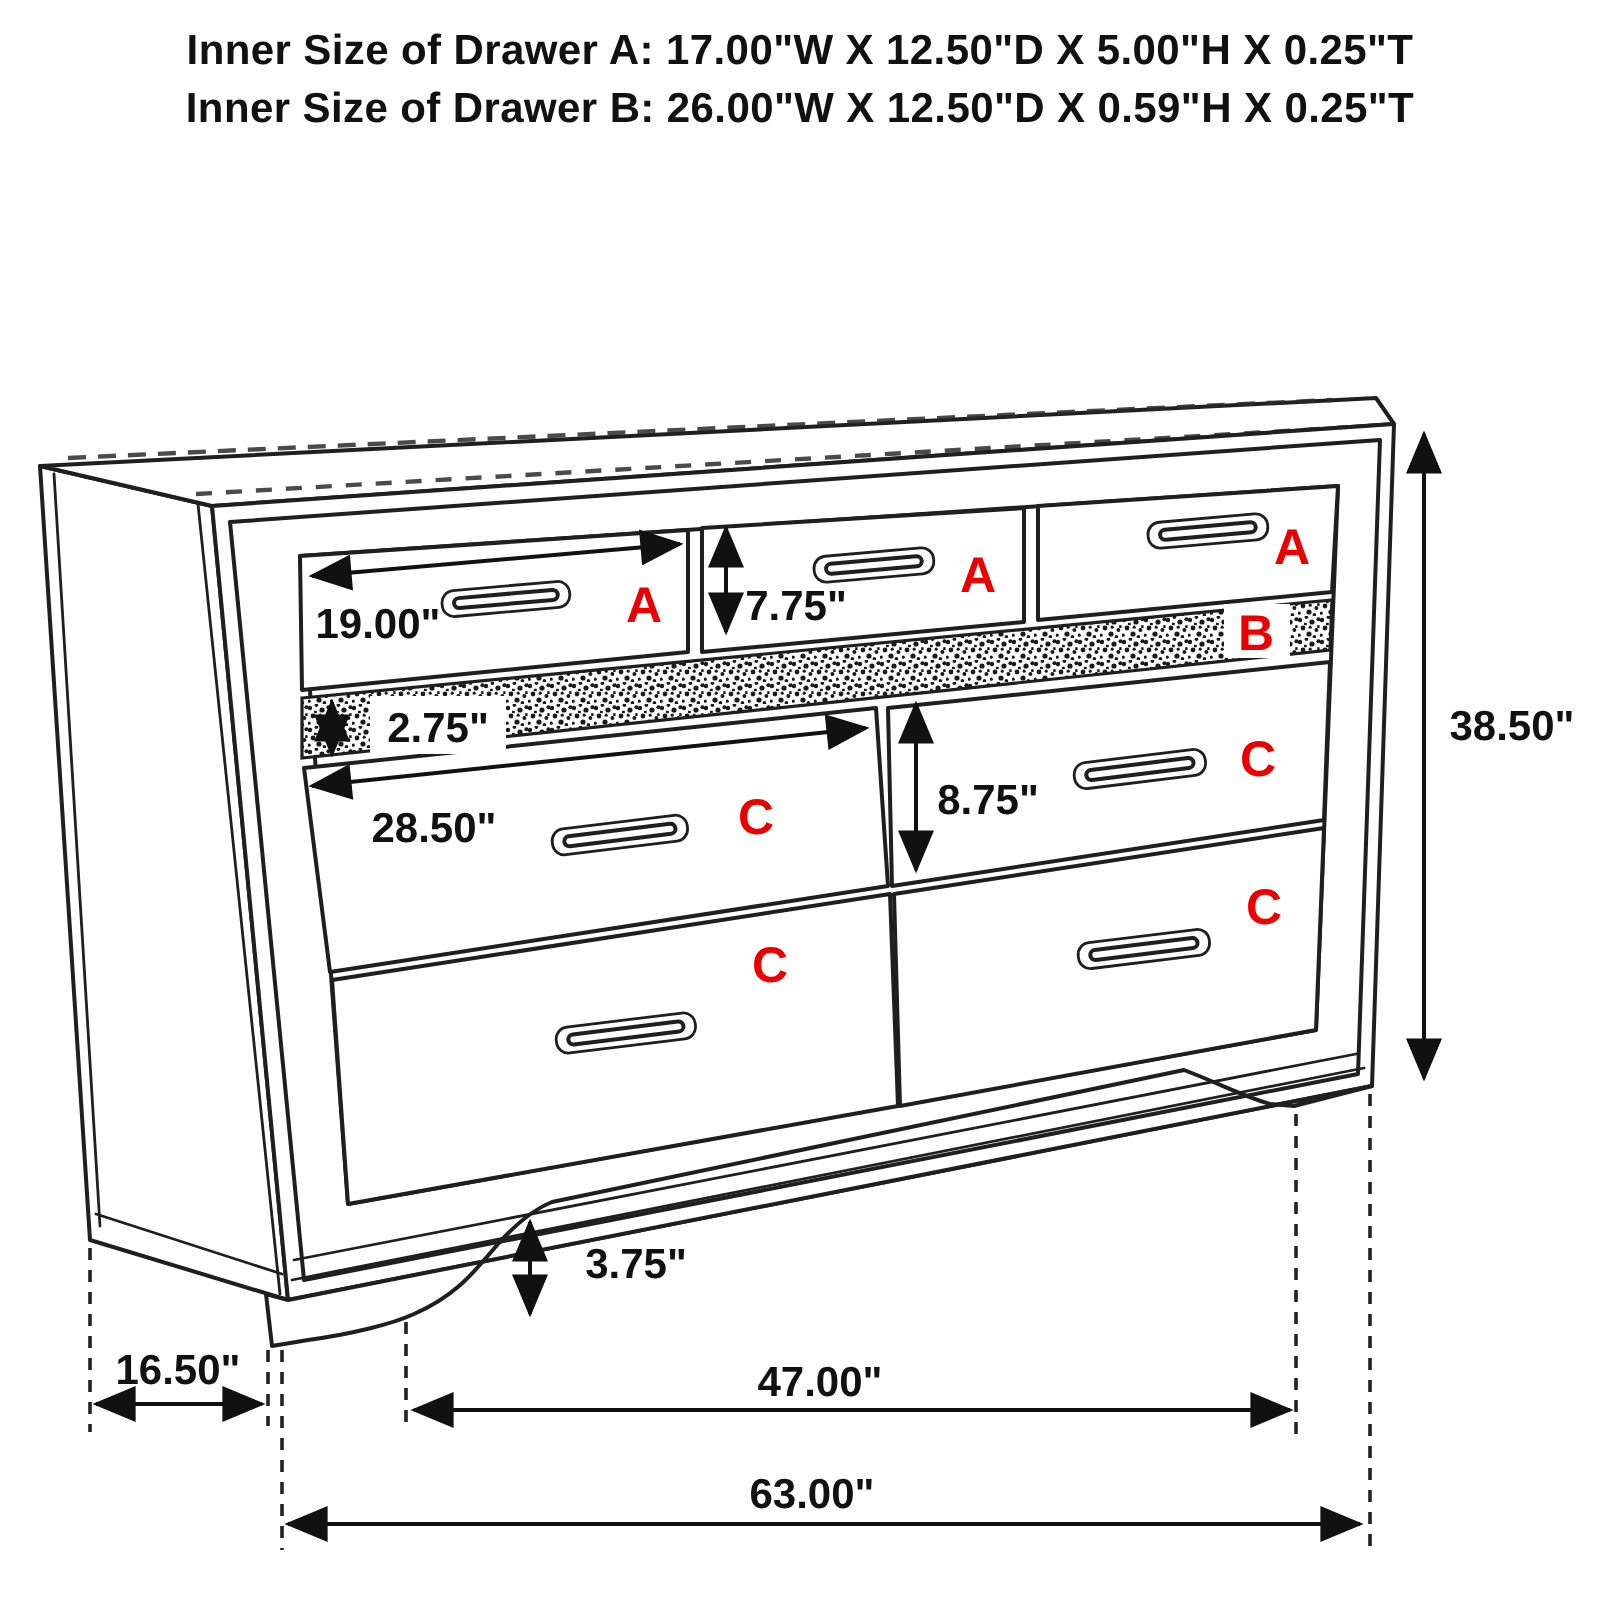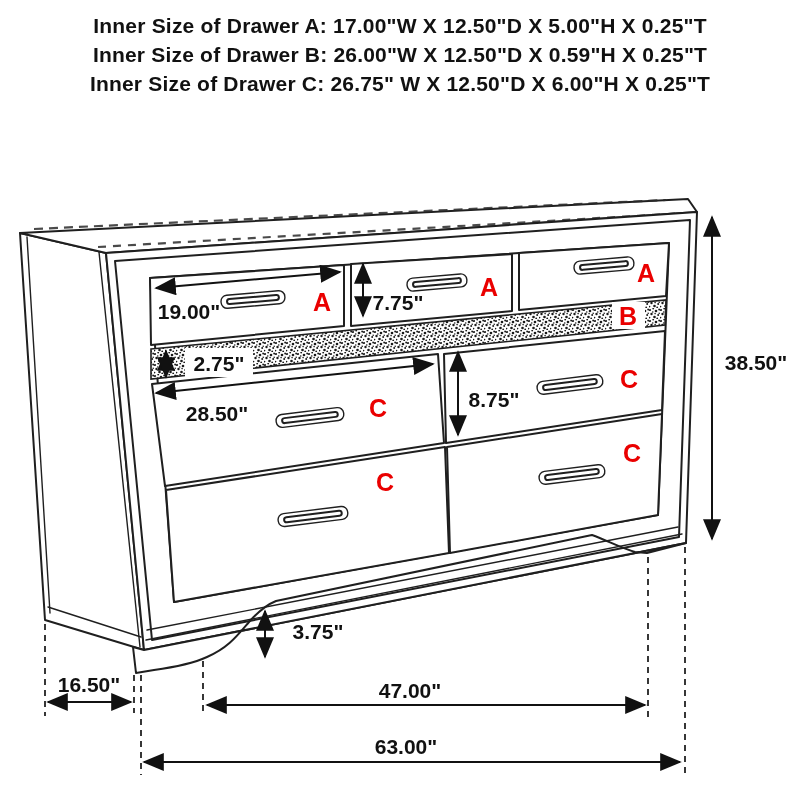--- a/index.html
+++ b/index.html
@@ -18,21 +18,20 @@
   .rtxt{font-family:"Liberation Sans",sans-serif;font-weight:bold;font-size:25px;fill:#ea0000;}
 </style>
 </head>
 <body>
 
 <div class="canvas">
 
   <div class="title-block">
     <div>Inner Size of Drawer A: 17.00"W X 12.50"D X 5.00"H X 0.25"T</div>
     <div>Inner Size of Drawer B: 26.00"W X 12.50"D X 0.59"H X 0.25"T</div>
-    <div>Inner Size of Drawer C: 26.75" W X 12.50"D X 6.00"H X 0.25"T</div>
   </div>
 
   <svg width="800" height="800" viewBox="0 0 800 800">
     <defs>
       <marker id="ah" viewBox="0 0 12 10" refX="11" refY="5" markerWidth="11" markerHeight="9" orient="auto-start-reverse">
         <path d="M0,0 L12,5 L0,10 Z" fill="#111"></path>
       </marker>
       <pattern id="glit" width="11" height="11" patternUnits="userSpaceOnUse">
         <rect width="11" height="11" fill="#fff"></rect>
         <circle cx="1" cy="2" r="1.1" fill="#1a1a1a"></circle>

